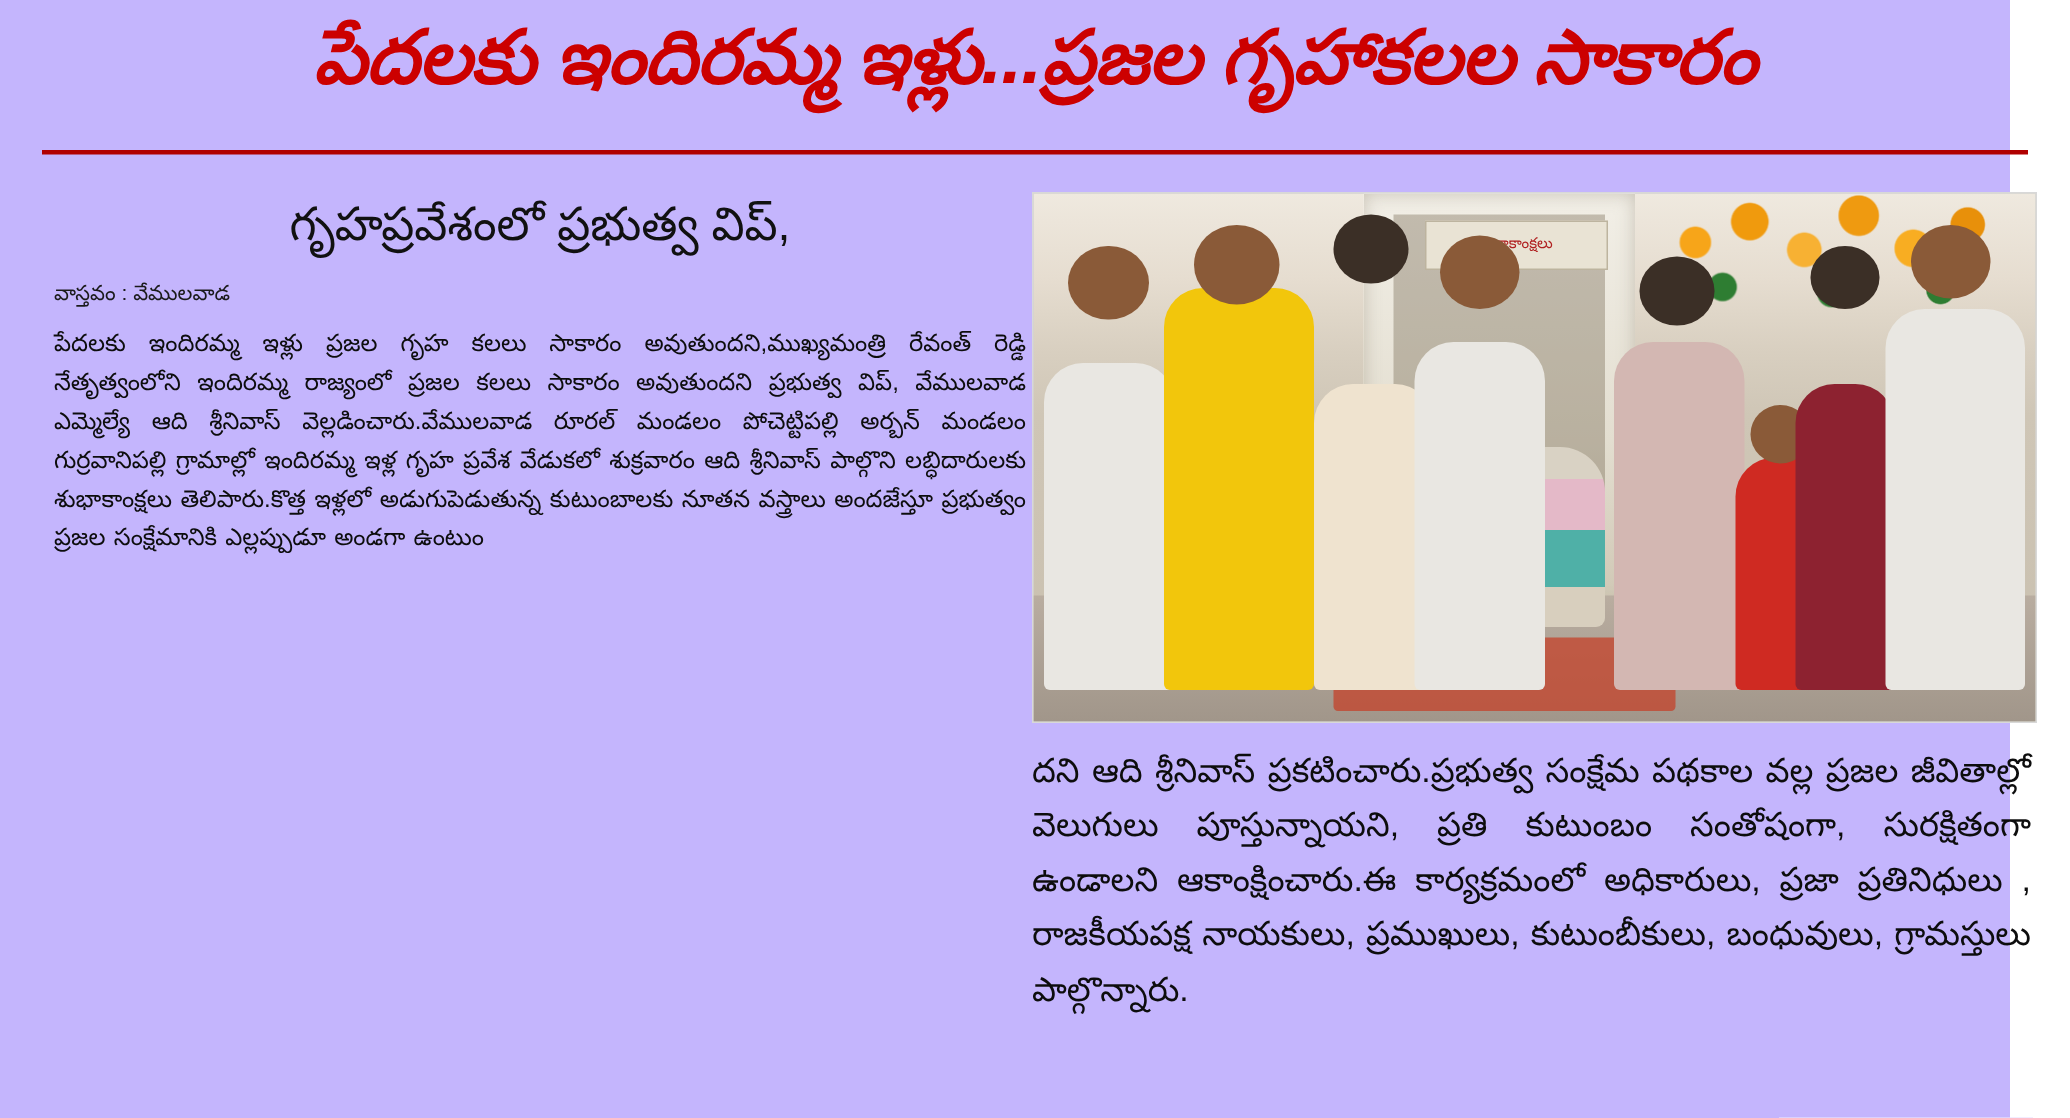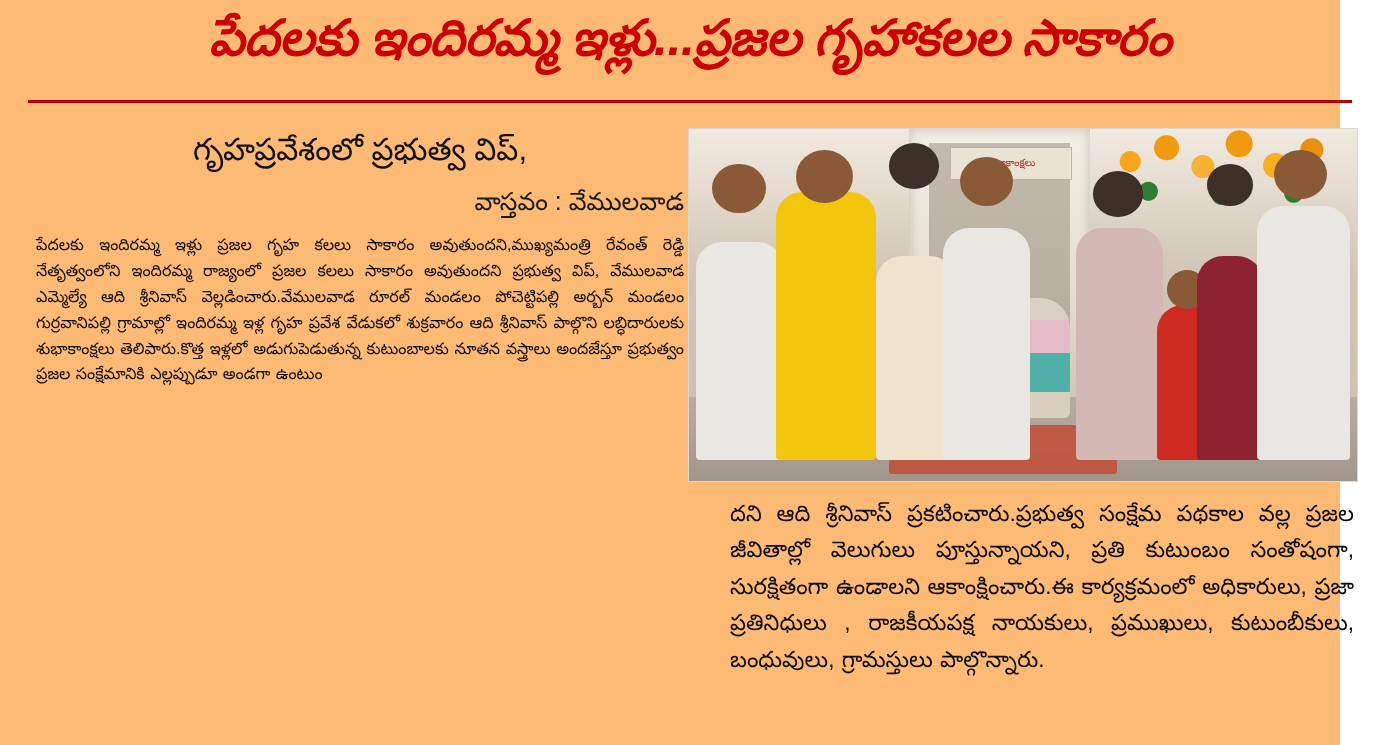--- a/index.html
+++ b/index.html
@@ -12,21 +12,21 @@
     height: 745px;
     font-family: "Liberation Sans", sans-serif;
     overflow: hidden;
     position: relative;
   }
 
   .page {
     position: relative;
     width: 1340px;
     height: 745px;
-    background: #fdba74;
+    background: #c4b5fd;
     box-sizing: border-box;
   }
 
   
   .masthead {
     position: absolute;
     left: 0;
     top: 10px;
     width: 1380px;
     text-align: center;
@@ -62,22 +62,22 @@
   .subhead {
     font-size: 31px;
     line-height: 1.45;
     color: #111111;
     text-align: center;
     font-weight: normal;
     margin: 8px 0 4px 0;
     padding: 0 8px;
   }
   .byline {
-    text-align: right;
-    font-size: 25px;
+    text-align: left;
+    font-size: 14px;
     color: #1a1a1a;
     margin: 14px 0 10px 0;
   }
   .body-text {
     font-size: 16px;
     line-height: 1.62;
     color: #0d0d0d;
     text-align: justify;
     text-justify: inter-word;
     word-spacing: 1px;
@@ -198,21 +198,20 @@
   
   .right-col {
     position: absolute;
     left: 688px;
     top: 496px;
     width: 666px;
   }
   .right-col .body-text {
     font-size: 22.5px;
     line-height: 1.62;
-    margin-left: 42px;
   }
 </style>
 </head>
 <body>
 
 <div class="page">
 
   <div class="masthead">
     <div class="masthead-title">పేదలకు ఇందిరమ్మ ఇళ్లు...ప్రజల గృహాకలల సాకారం</div>
   </div>

